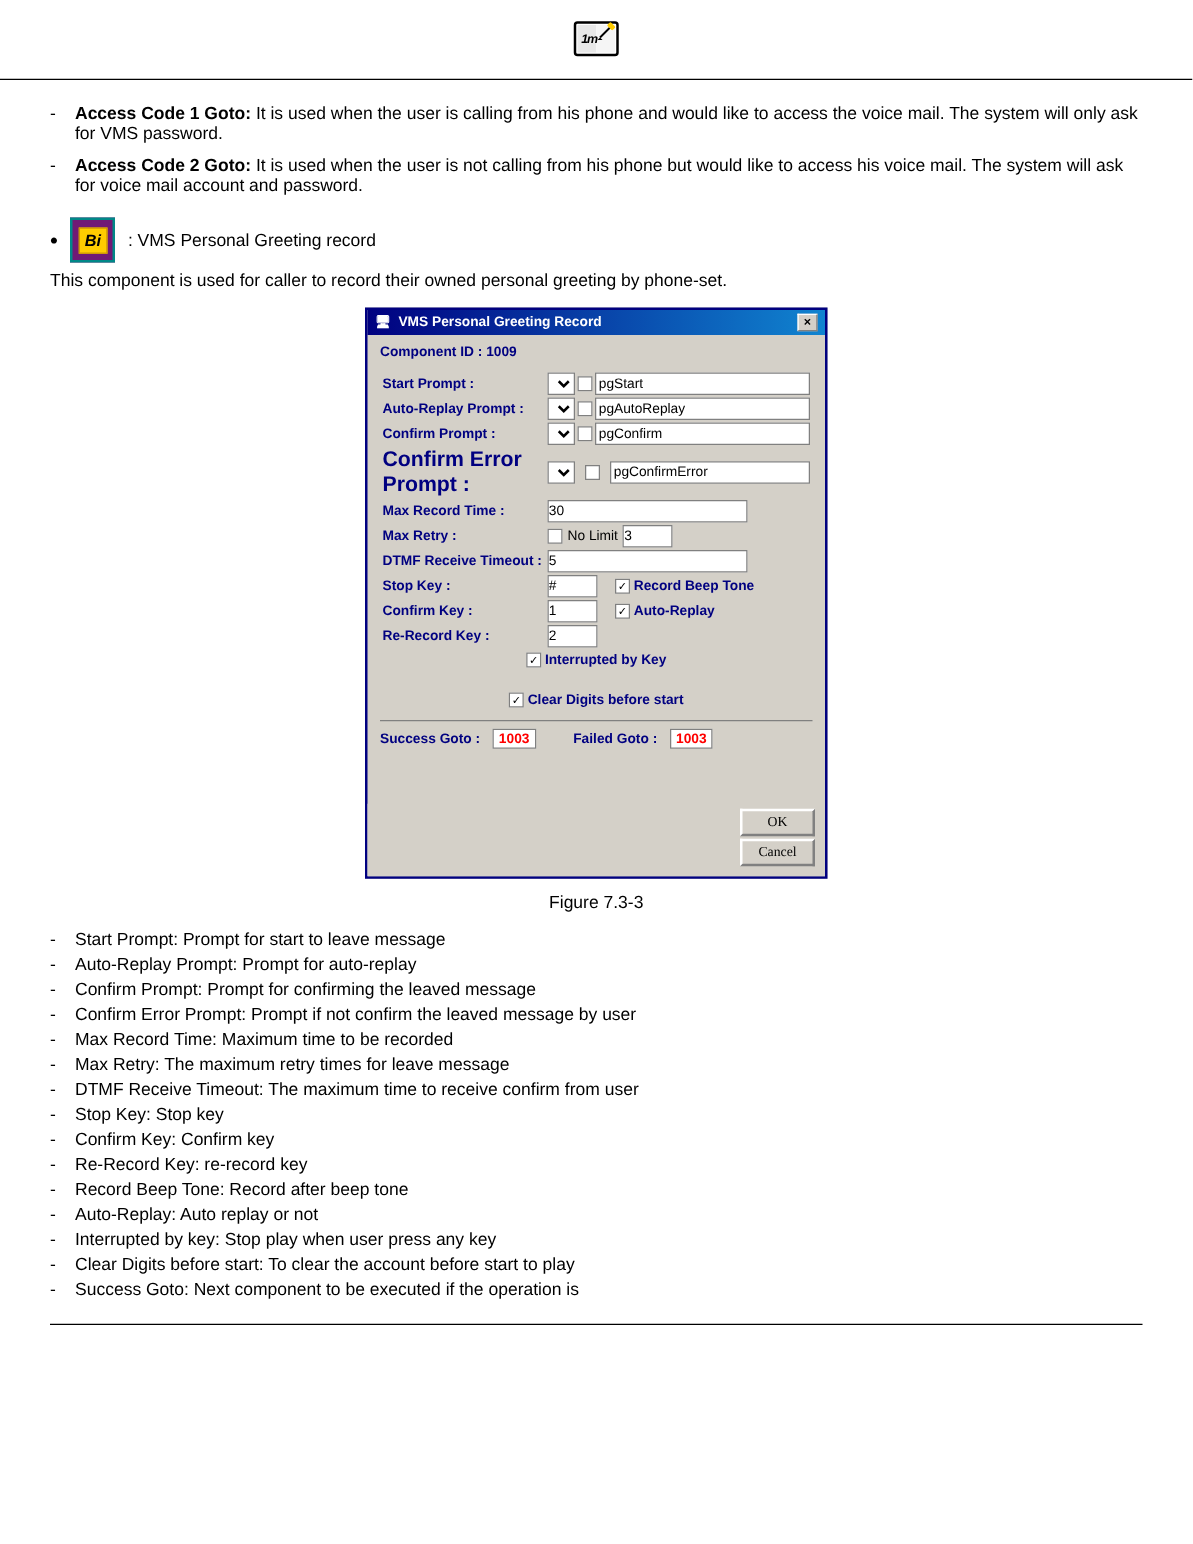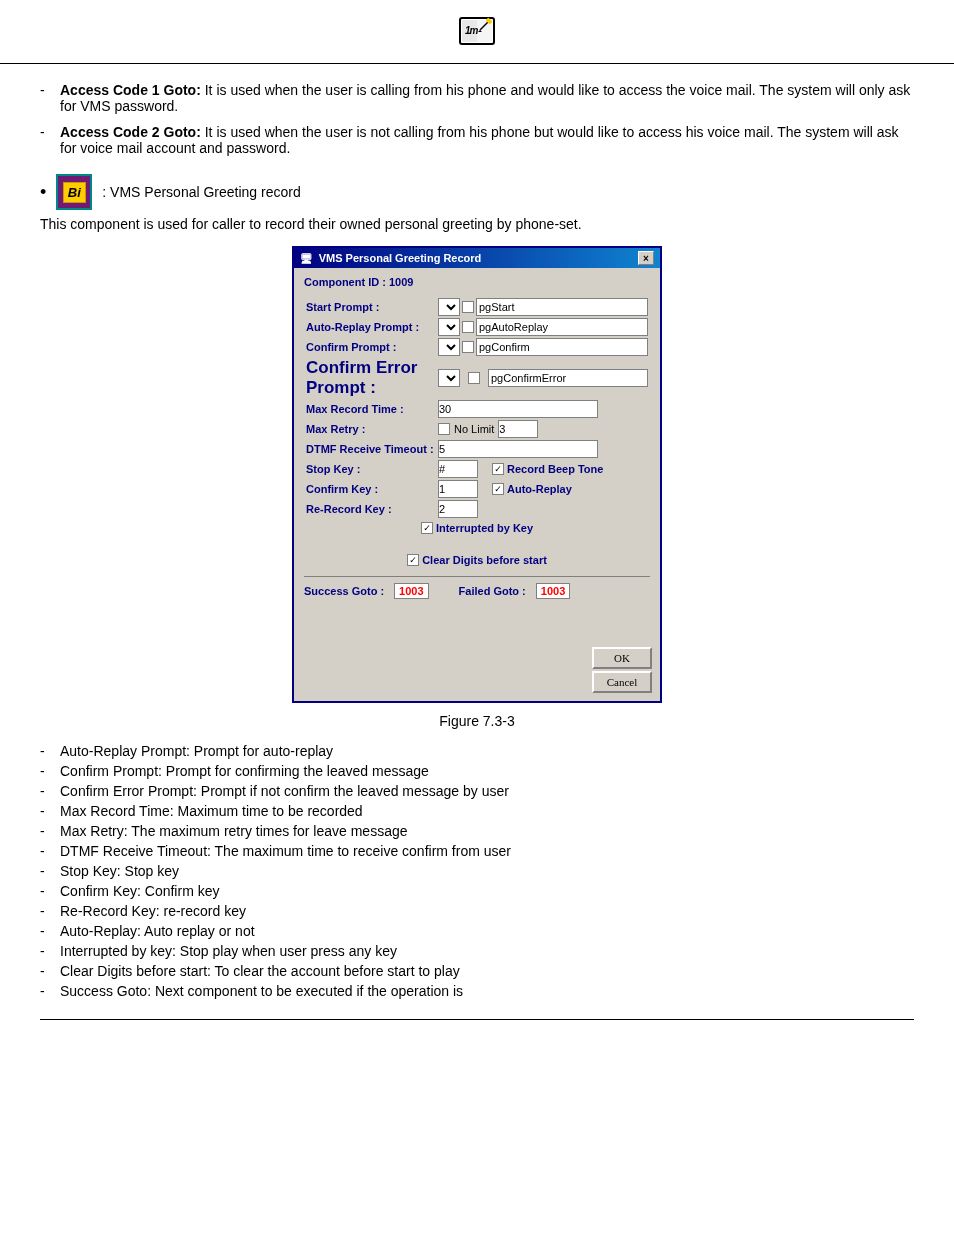--- a/index.html
+++ b/index.html
@@ -484,20 +484,23 @@
           <button class="dialog-btn">Cancel</button>
         </div>
       </div>
     </div>
   </div>
 
   <p class="figure-caption">Figure 7.3-3</p>
 
   <ul class="desc-list">
     <li>
+        <span>Start Prompt: Prompt for start to leave message</span>
+      </li>
+    <li>
         <span>Auto-Replay Prompt: Prompt for auto-replay</span>
       </li>
     <li>
         <span>Confirm Prompt: Prompt for confirming the leaved message</span>
       </li>
     <li>
         <span>Confirm Error Prompt: Prompt if not confirm the leaved message by user</span>
       </li>
     <li>
         <span>Max Record Time: Maximum time to be recorded</span>
@@ -509,20 +512,23 @@
         <span>DTMF Receive Timeout: The maximum time to receive confirm from user</span>
       </li>
     <li>
         <span>Stop Key: Stop key</span>
       </li>
     <li>
         <span>Confirm Key: Confirm key</span>
       </li>
     <li>
         <span>Re-Record Key: re-record key</span>
+      </li>
+    <li>
+        <span>Record Beep Tone: Record after beep tone</span>
       </li>
     <li>
         <span>Auto-Replay: Auto replay or not</span>
       </li>
     <li>
         <span>Interrupted by key: Stop play when user press any key</span>
       </li>
     <li>
         <span>Clear Digits before start: To clear the account before start to play</span>
       </li>

